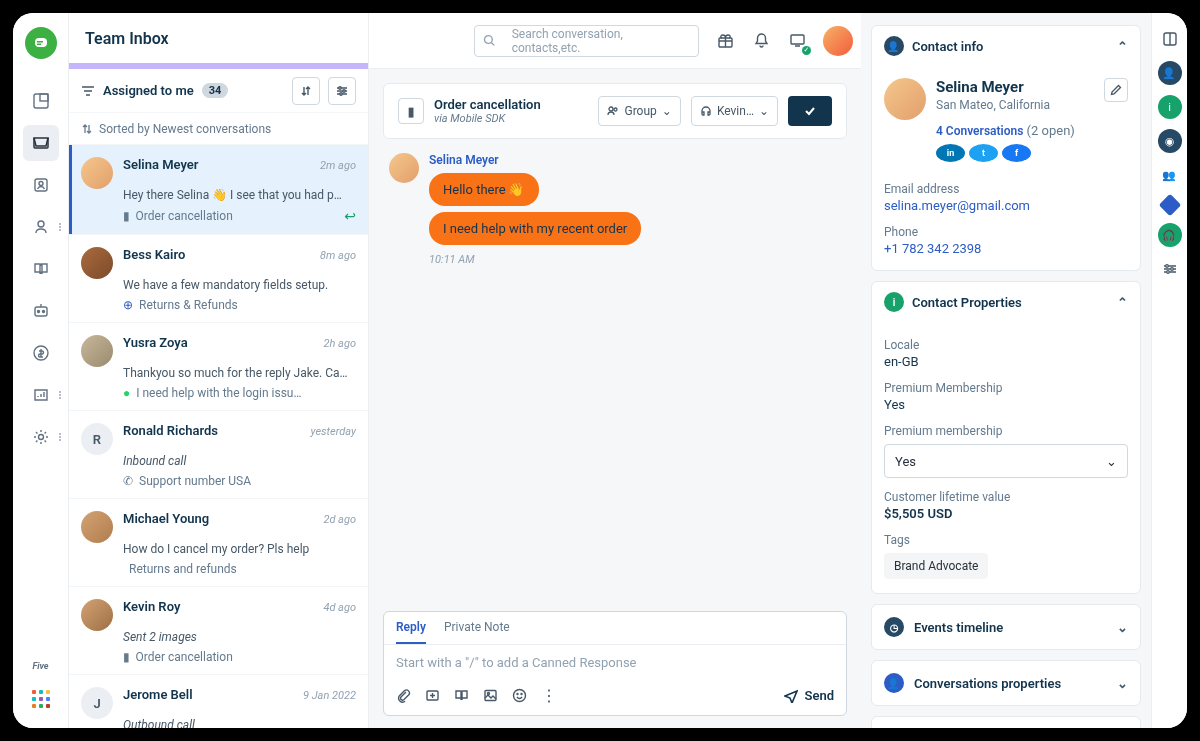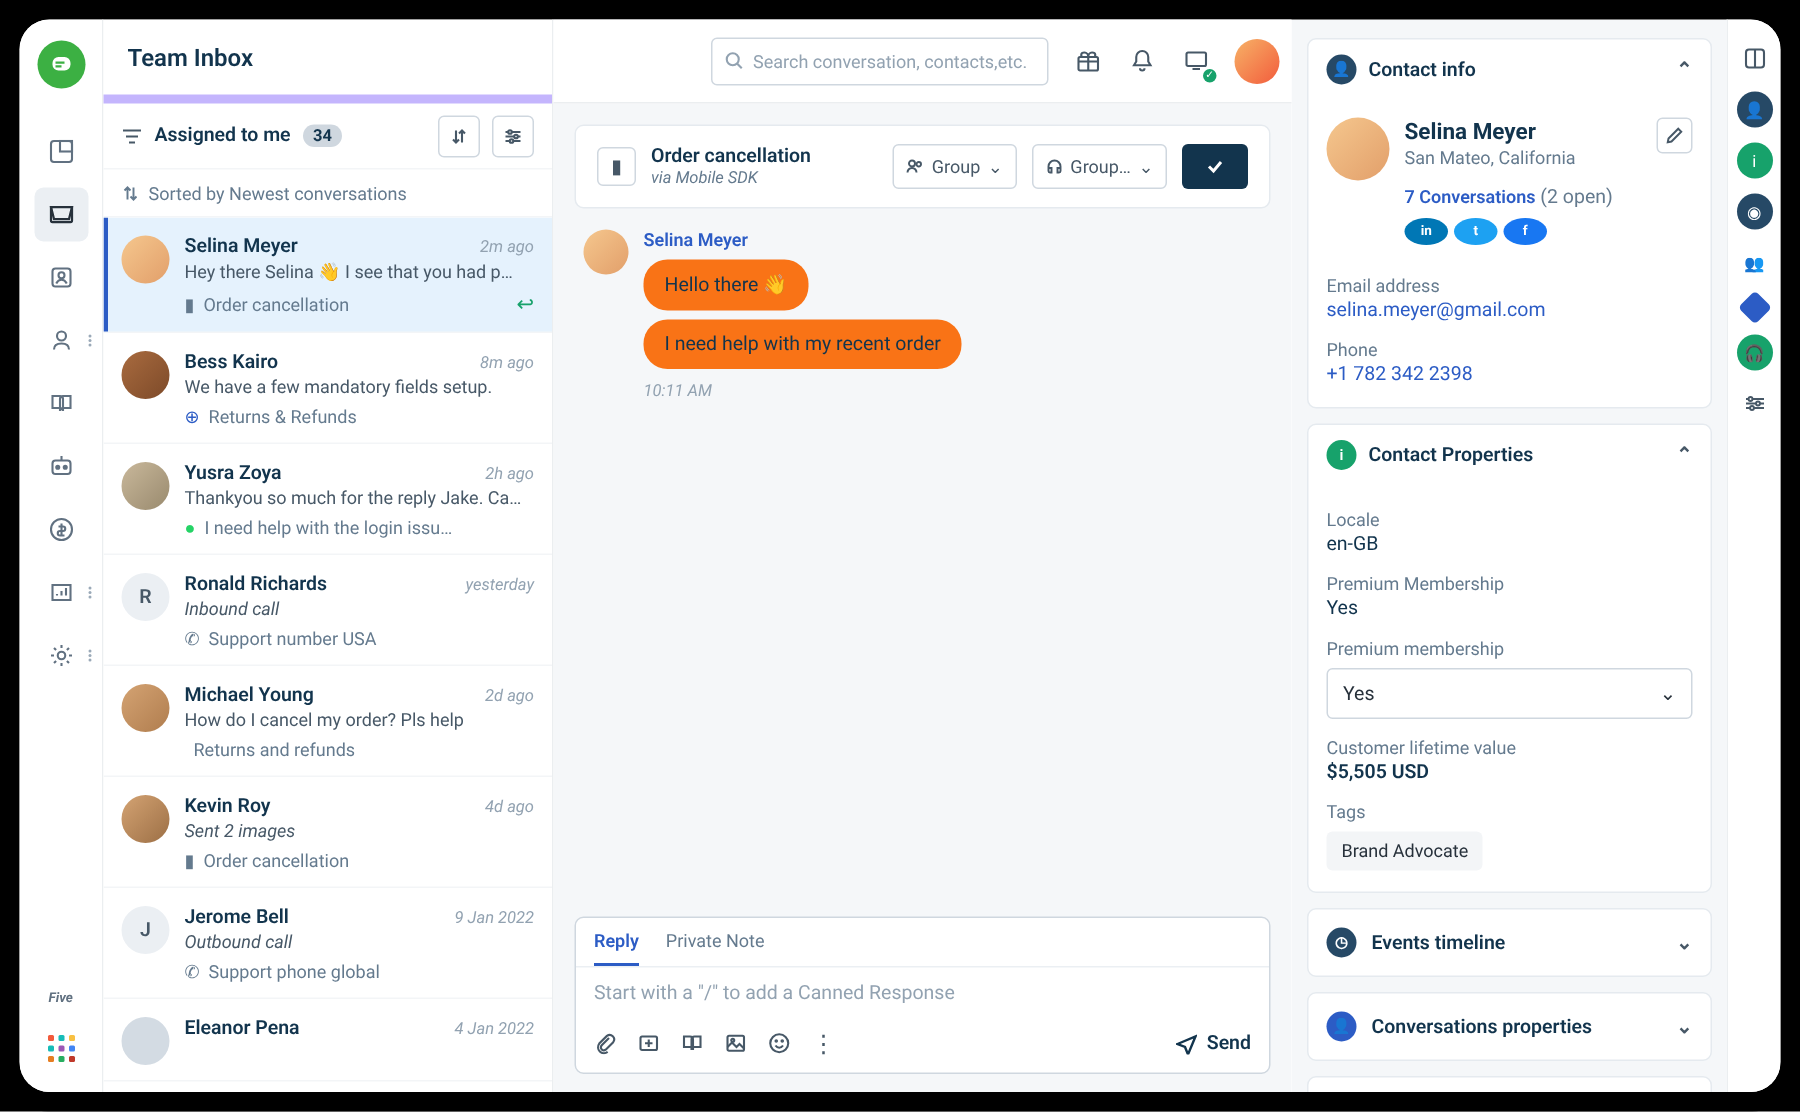--- a/index.html
+++ b/index.html
@@ -29,28 +29,28 @@
 .sort-row { height: 32px; display: flex; align-items: center; padding: 0 12px; gap: 6px; color: #647a8e; font-size: 12px; border-bottom:1px solid #f3f5f7; }
 .convo-list { flex:1; overflow-y: auto; }
 .convo { display: flex; gap: 10px; padding: 12px 12px 10px; border-bottom: 1px solid #f3f5f7; cursor: pointer; position:relative; }
 .convo.active { background: #e5f2fd; }
 .convo.active::before { content:''; position:absolute; left:0; top:0; bottom:0; width:3px; background:#2c5cc5; }
 .avatar { width: 32px; height: 32px; border-radius:50%; background:#d3dbe3; display:flex; align-items:center; justify-content:center; color:#475867; font-weight:600; flex-shrink:0; overflow:hidden; }
 .convo-body { flex:1; min-width:0; }
 .convo-top { display:flex; justify-content:space-between; align-items:baseline; }
 .convo-name { font-weight:600; color:#12344d; font-size:13px; }
 .convo-time { font-size:11px; color:#92a2b1; font-style:italic; }
-.convo-preview { color:#475867; font-size:12px; white-space:nowrap; overflow:hidden; text-overflow:ellipsis; margin-top:2px; }
+.convo-preview { color:#475867; font-size:12px; white-space:nowrap; overflow:hidden; text-overflow:ellipsis; margin-top:16px; }
 .convo-tag { color:#647a8e; font-size:12px; margin-top:6px; display:flex; align-items:center; gap:6px; }
 .reply-ic { color:#17a26b; font-size:14px; }
 
 
 .col-chat { flex:1; display:flex; flex-direction:column; background:#f5f7f9; }
 .chat-header-wrap { height:56px; background:#fff; border-bottom:1px solid #ebeef0; display:flex; align-items:center; padding:0 8px; justify-content:flex-end; }
-.search-box { width:225px; height:32px; border:1px solid #cfd7df; border-radius:4px; display:flex; align-items:center; padding:0 8px; color:#92a2b1; gap:6px; font-size:12px; }
+.search-box { width:225px; height:32px; border:1px solid #cfd7df; border-radius:4px; display:flex; align-items:center; padding:0 8px; color:#92a2b1; gap:16px; font-size:12px; }
 .top-icons { display:flex; align-items:center; gap:4px; margin-left:10px; }
 .top-ic { width:32px; height:32px; display:flex; align-items:center; justify-content:center; color:#475867; cursor:pointer; }
 .user-av { width:30px; height:30px; border-radius:50%; background:linear-gradient(135deg,#f7b267,#f79d65); margin-left:6px; }
 
 .convo-card { margin:14px 14px 0; background:#fff; border:1px solid #e5eaef; border-radius:6px; padding:12px 14px; display:flex; align-items:center; gap:10px; }
 .phone-ic { width:26px; height:26px; border:1px solid #cfd7df; border-radius:4px; display:flex; align-items:center; justify-content:center; color:#475867; }
 .convo-card-title { font-weight:600; color:#12344d; font-size:13px; }
 .convo-card-sub { font-size:11px; color:#647a8e; font-style:italic; }
 .dd-btn { height:30px; border:1px solid #cfd7df; border-radius:4px; padding:0 8px; display:flex; align-items:center; gap:5px; color:#475867; font-size:12px; cursor:pointer; background:#fff; }
 .resolve-btn { width:44px; height:30px; background:#12344d; border-radius:4px; display:flex; align-items:center; justify-content:center; color:#fff; cursor:pointer; }
@@ -406,21 +406,21 @@
               <circle cx="8.5" cy="4.5" r="1.5"></circle>
               <path d="M1 10c0-1.7 1.3-3 3-3s3 1.3 3 3"></path>
             </svg>
             <span>Group</span>
             <span>⌄</span>
           </div>
     <div class="dd-btn">
             <svg width="12" height="12" viewBox="0 0 12 12" fill="none" stroke="currentColor" stroke-width="1.3">
               <path d="M2 7V6a4 4 0 018 0v1M2 7v2a1 1 0 001 1h1V7H2zM10 7v2a1 1 0 01-1 1H8V7h2z"></path>
             </svg>
-            <span>Group…</span>
+            <span>Kevin…</span>
             <span>⌄</span>
           </div>
     <div class="resolve-btn">
             <svg width="14" height="14" viewBox="0 0 14 14" fill="none" stroke="#fff" stroke-width="2">
               <path d="M3 7l3 3 5-6"></path>
             </svg>
           </div>
   </div>
 
   <div class="chat-body">
@@ -490,21 +490,21 @@
       <span class="badge-ic bi-info">👤</span>
       <span>Contact info</span>
       <span class="chev">⌃</span>
     </div>
     <div class="info-body">
       <div class="contact-row">
         <div class="contact-av av-selina" style="border-radius:50%"></div>
         <div style="flex:1">
           <div class="contact-name">Selina Meyer</div>
           <div class="contact-loc">San Mateo, California</div>
-          <div style="margin-top:6px"><span class="conv-link">7 Conversations</span> <span class="open-count">(2 open)</span></div>
+          <div style="margin-top:6px"><span class="conv-link">4 Conversations</span> <span class="open-count">(2 open)</span></div>
           <div class="soc">
             <span class="soc-ic sc-li">in</span>
             <span class="soc-ic sc-tw">t</span>
             <span class="soc-ic sc-fb">f</span>
           </div>
         </div>
         <div class="edit-ic">
                 <svg width="12" height="12" viewBox="0 0 12 12" fill="none" stroke="currentColor" stroke-width="1.3">
                   <path d="M8.5 1.5l2 2L4 10l-2.5.5L2 8z"></path>
                 </svg>

